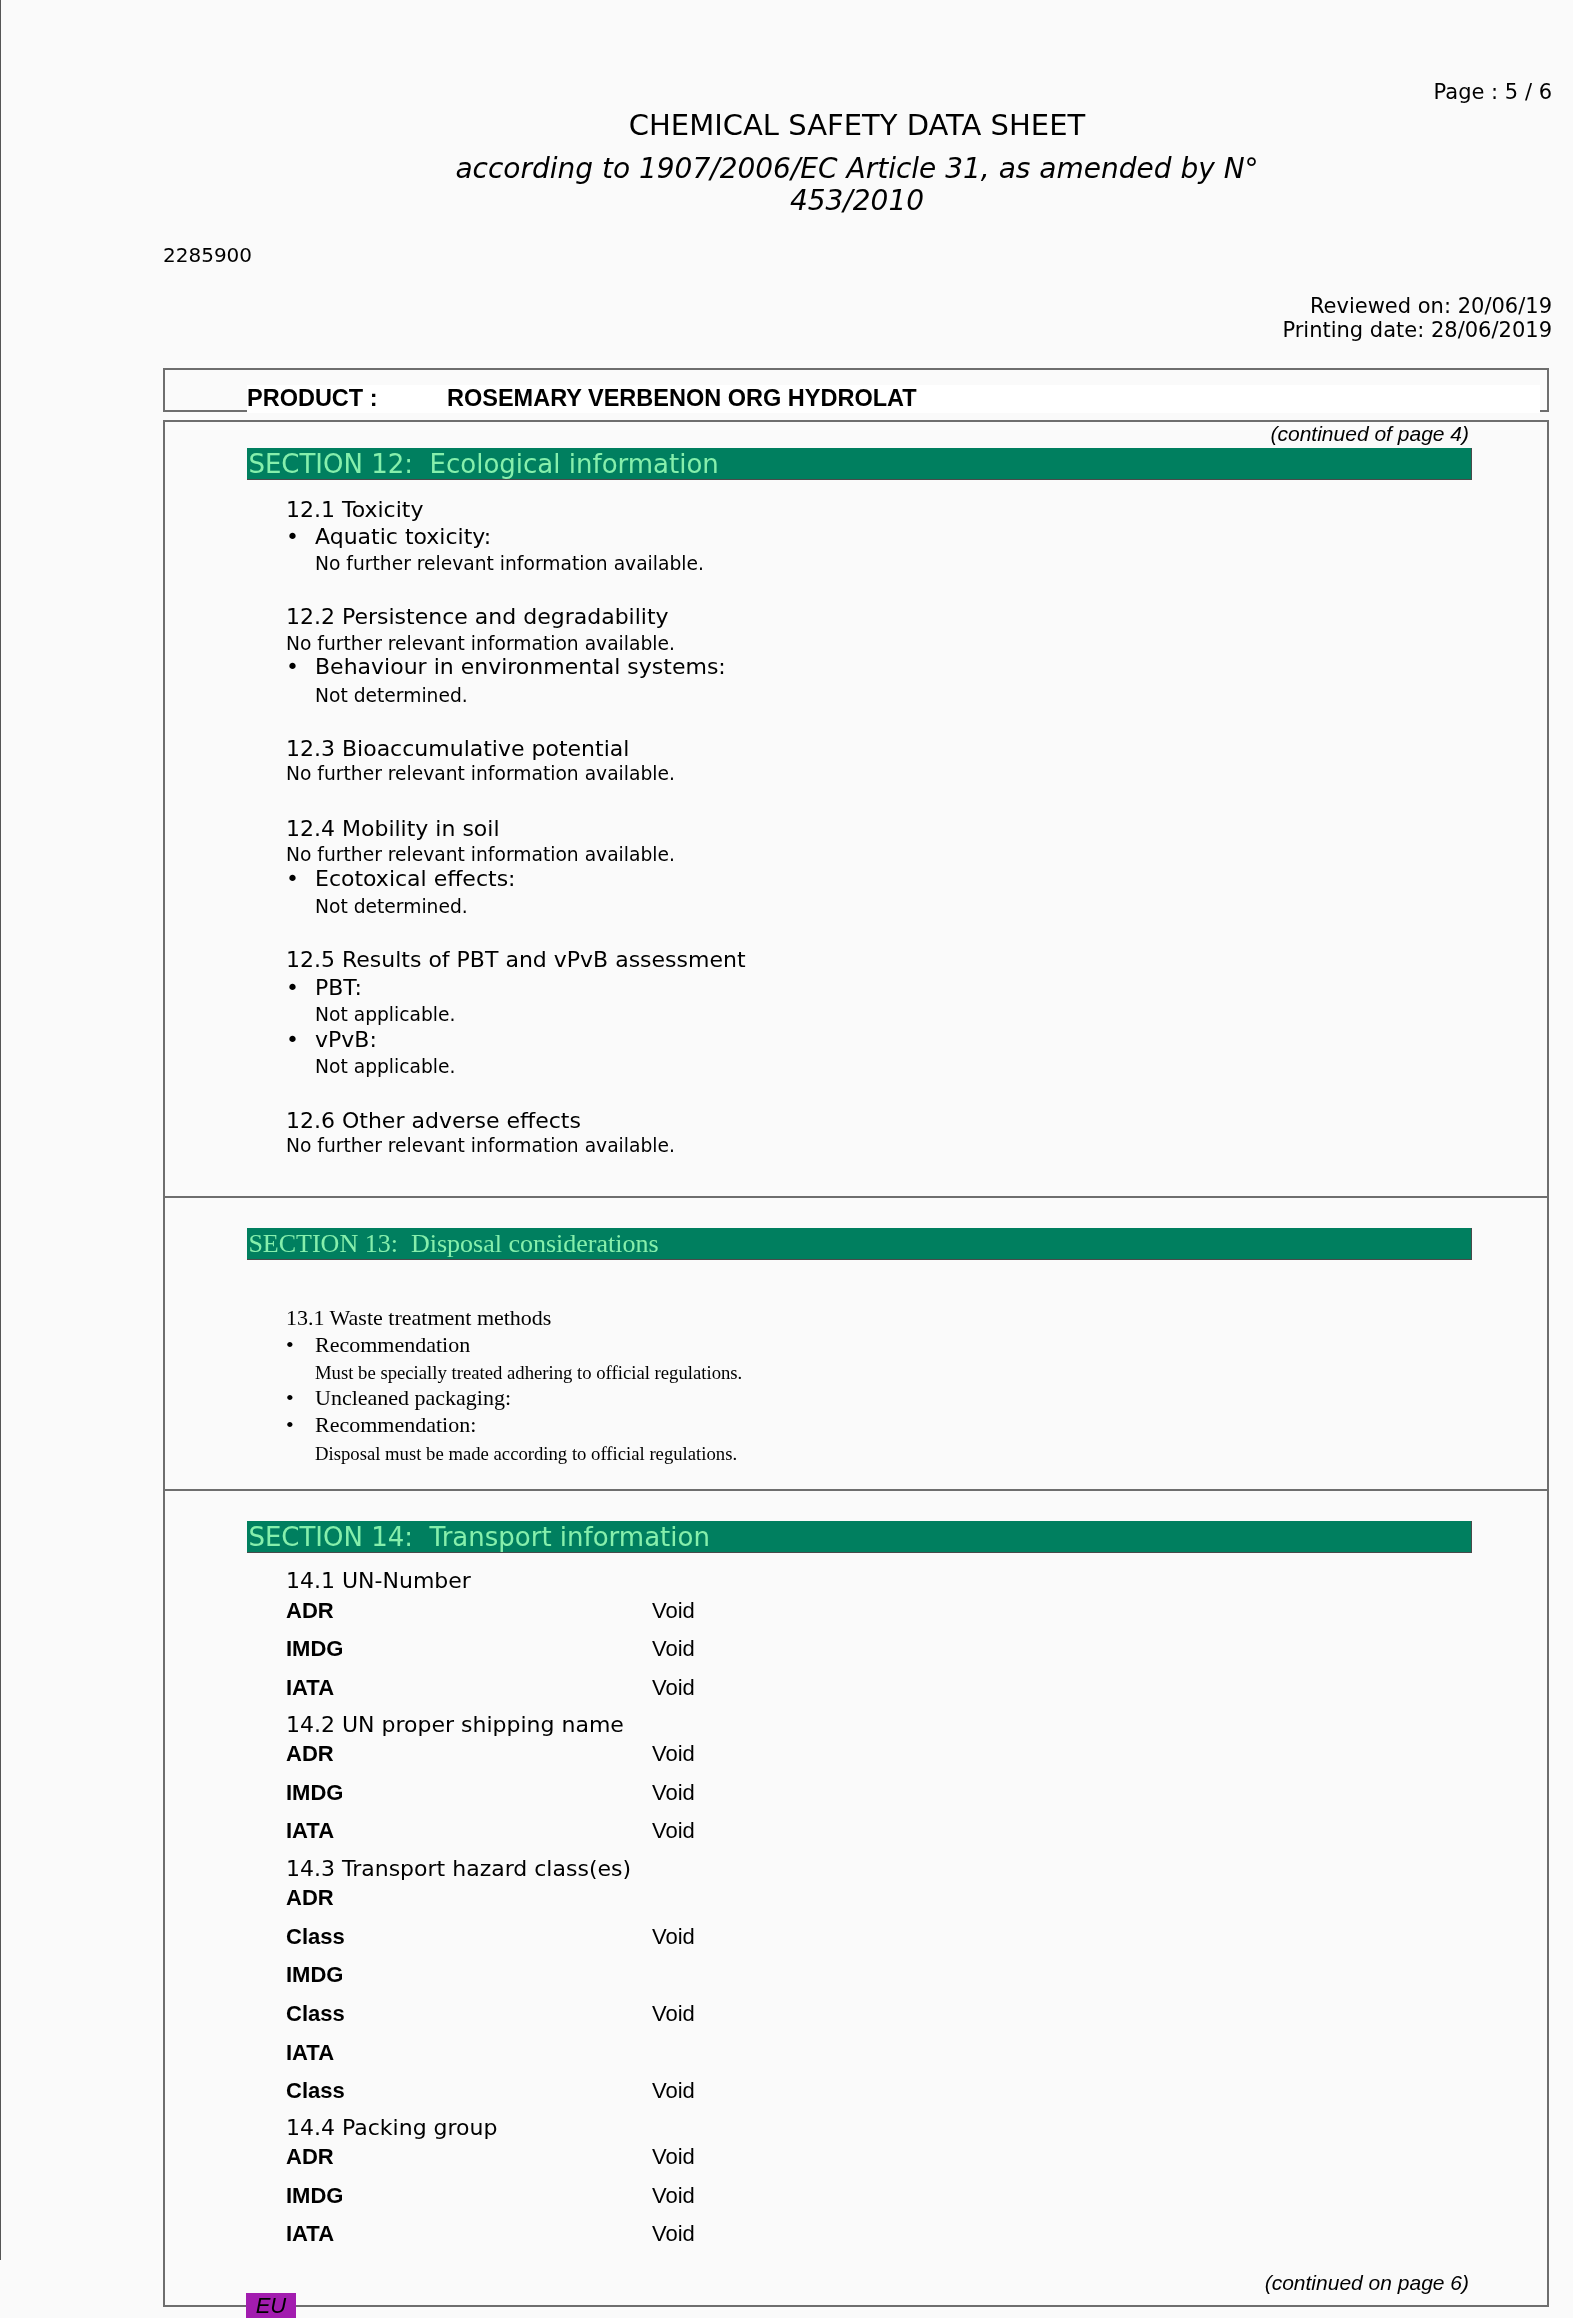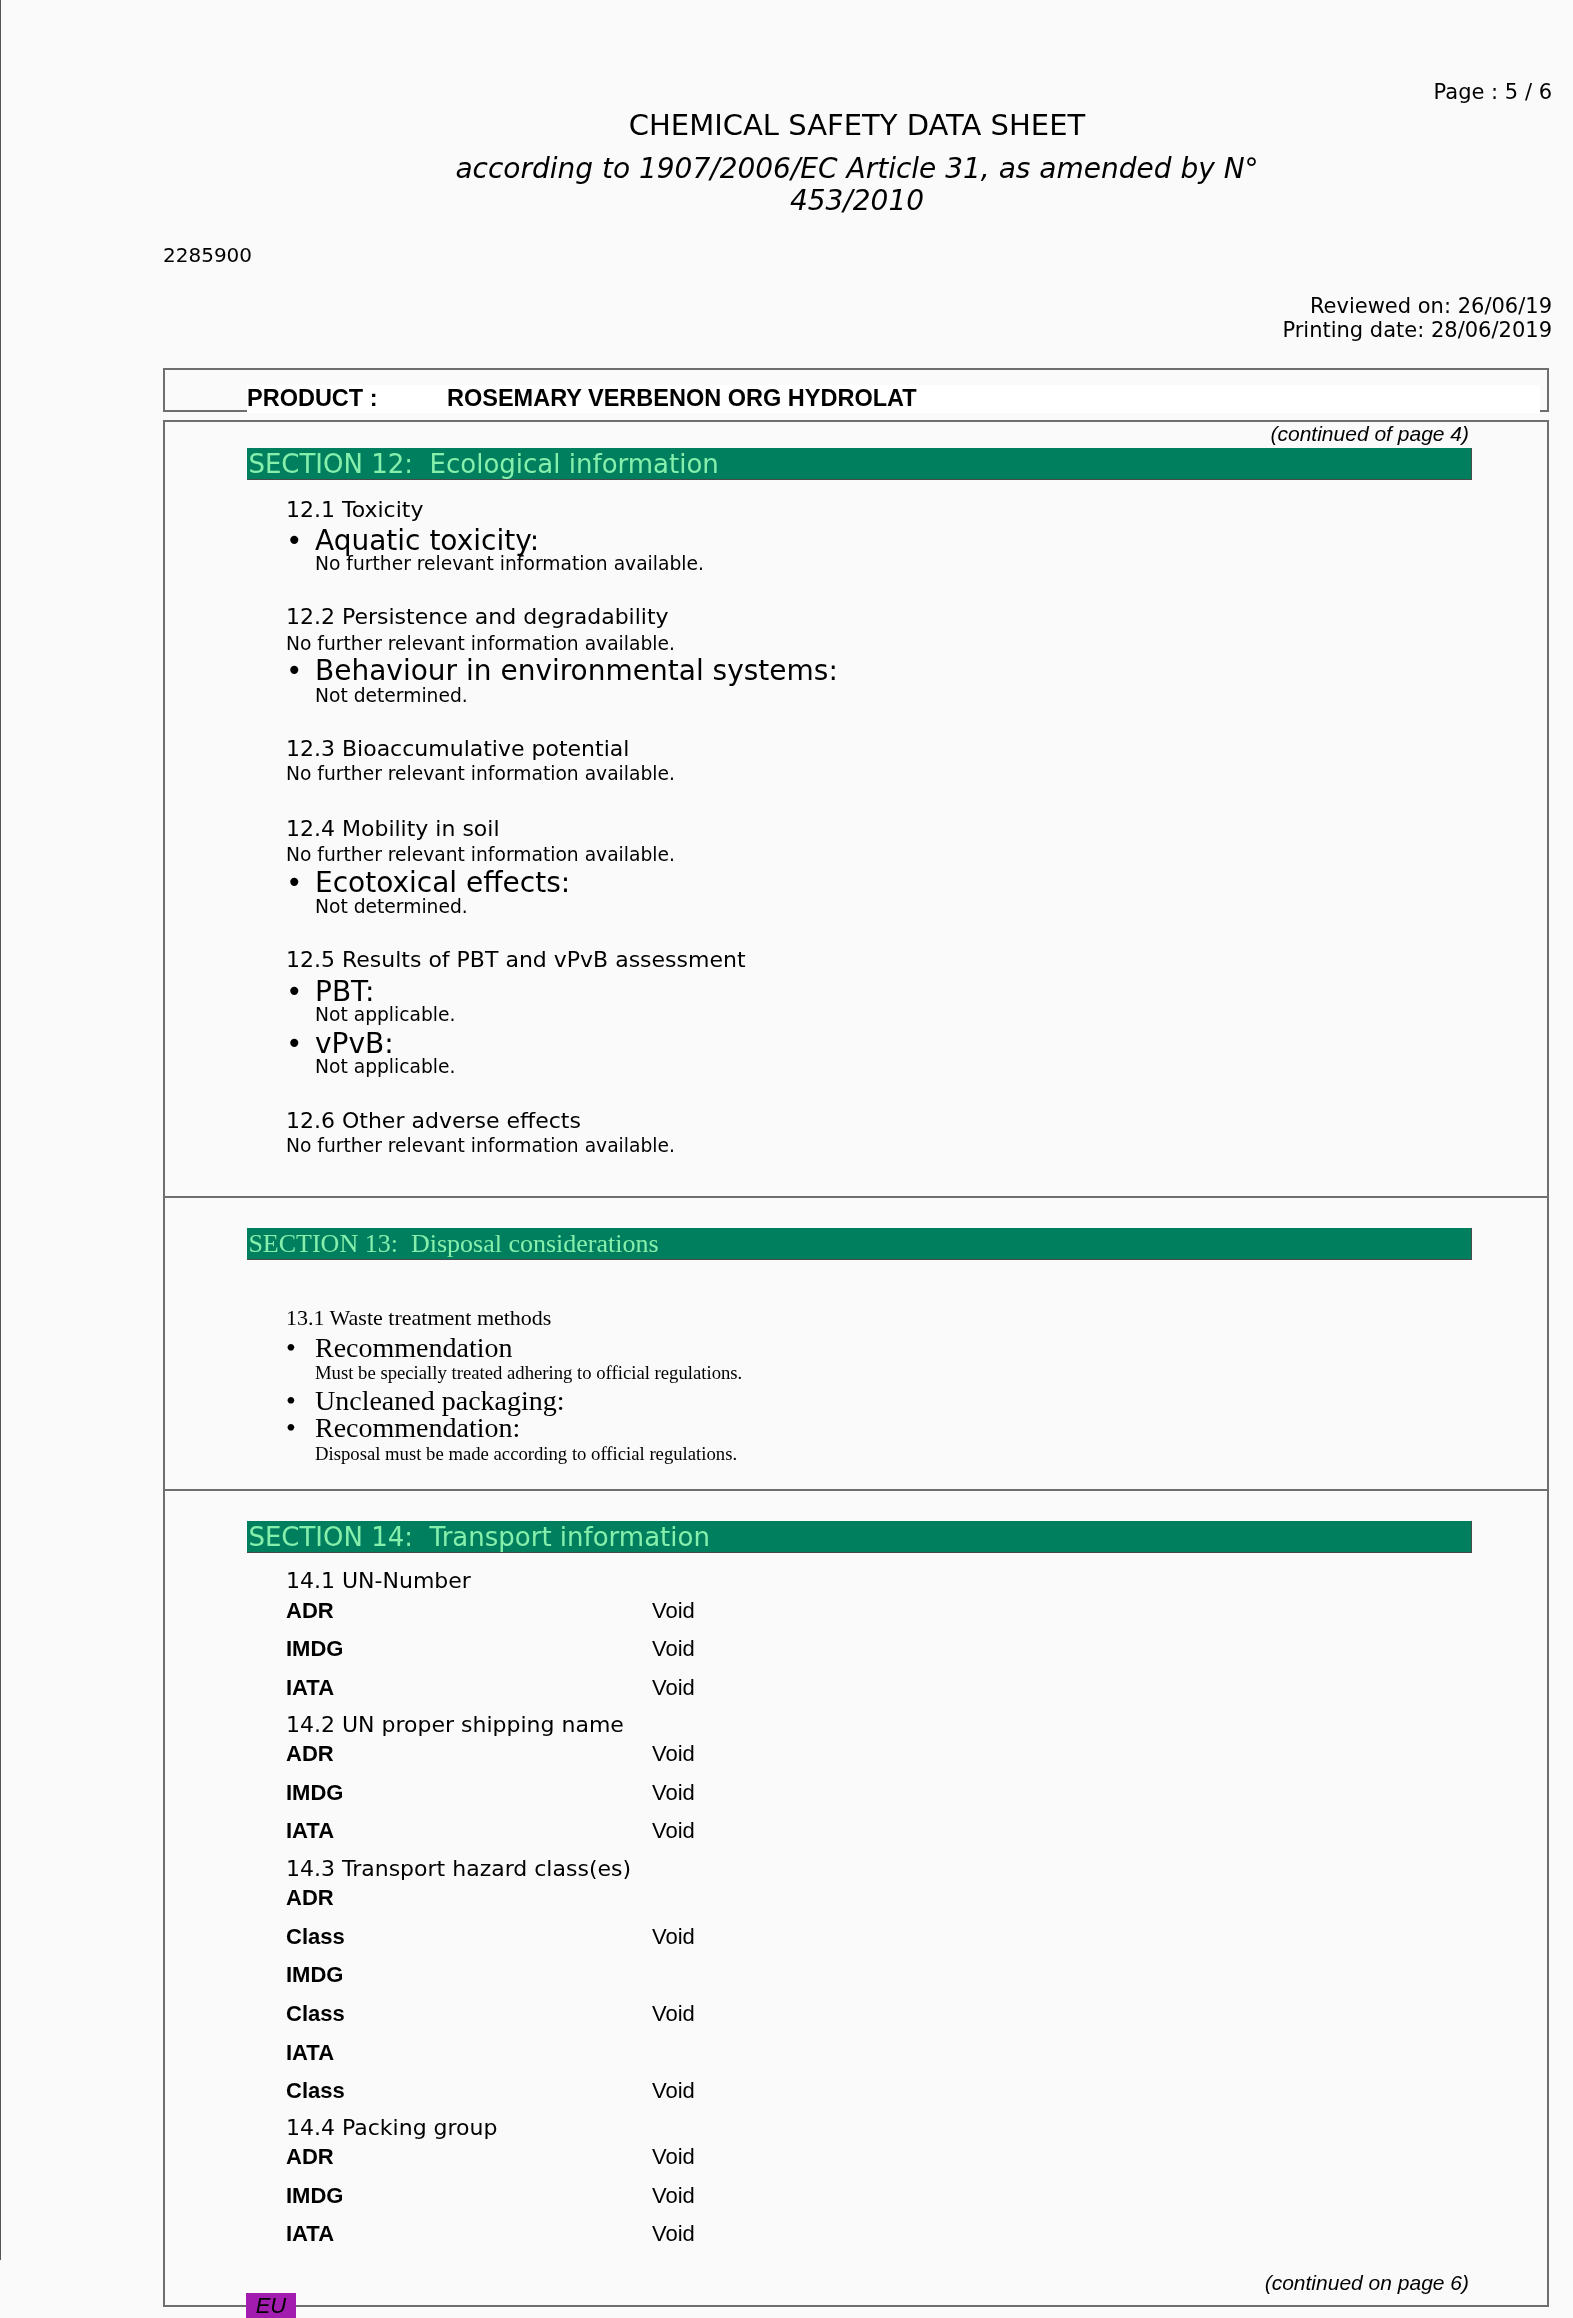--- a/index.html
+++ b/index.html
@@ -23,41 +23,41 @@
   .s13 { top:1196px; height:296px;font-family:Liberation Serif, serif; }
   .s14 { top:1489px; height:818px; }
   .green-bar {
     position:absolute; left:82px; width:1225px; height:32px; background:#007f5f;
     color:#86efac; font-size:26px; line-height:32px; padding-left:1.4px; box-sizing:border-box;
     border-bottom:1.4px solid #4a4a4a; border-right:1.4px solid #4a4a4a; white-space:pre;
   }
   .cont-note { position:absolute; font-family:"Liberation Sans", sans-serif; font-style:italic; font-size:21px; }
   .sub-h { position:absolute; left:121px; font-size:22px; }
   .txt { position:absolute; left:121px; font-size:18.7px; }
-  .bullet { position:absolute; left:121px; font-size:28px; }
+  .bullet { position:absolute; left:121px; font-size:22px; }
   .bullet .dot { display:inline-block; width:29px; }
   .ind { position:absolute; left:150px; font-size:18.7px; }
   .t-label { position:absolute; left:121px; font-family:"Liberation Sans", sans-serif; font-weight:bold; font-size:22px; }
   .t-val { position:absolute; left:487px; font-family:"Liberation Sans", sans-serif; font-size:22px; }
   .eu-tag { position:absolute; left:246px; top:2293px; padding:0 9.7px; background:#a21caf; font-family:"Liberation Sans", sans-serif; font-style:italic; font-size:22px; }
 </style>
 </head>
 <body>
 
 <div class="left-rule"></div>
 
 <div class="abs page-num">Page : 5 / 6</div>
 <div class="abs title">CHEMICAL SAFETY DATA SHEET</div>
 <div class="abs subtitle">
   <div>according to 1907/2006/EC Article 31, as amended by N°</div>
   <div>453/2010</div>
 </div>
 <div class="abs doc-id">2285900</div>
 <div class="abs dates">
-  <div>Reviewed on: 26/06/19</div>
+  <div>Reviewed on: 20/06/19</div>
   <div>Printing date: 28/06/2019</div>
 </div>
 
 <div class="box product-box">
   <div class="product-strip"></div>
   <div class="product-label">PRODUCT :</div>
   <div class="product-name">ROSEMARY VERBENON ORG HYDROLAT</div>
 </div>
 
 <div class="box s12">

